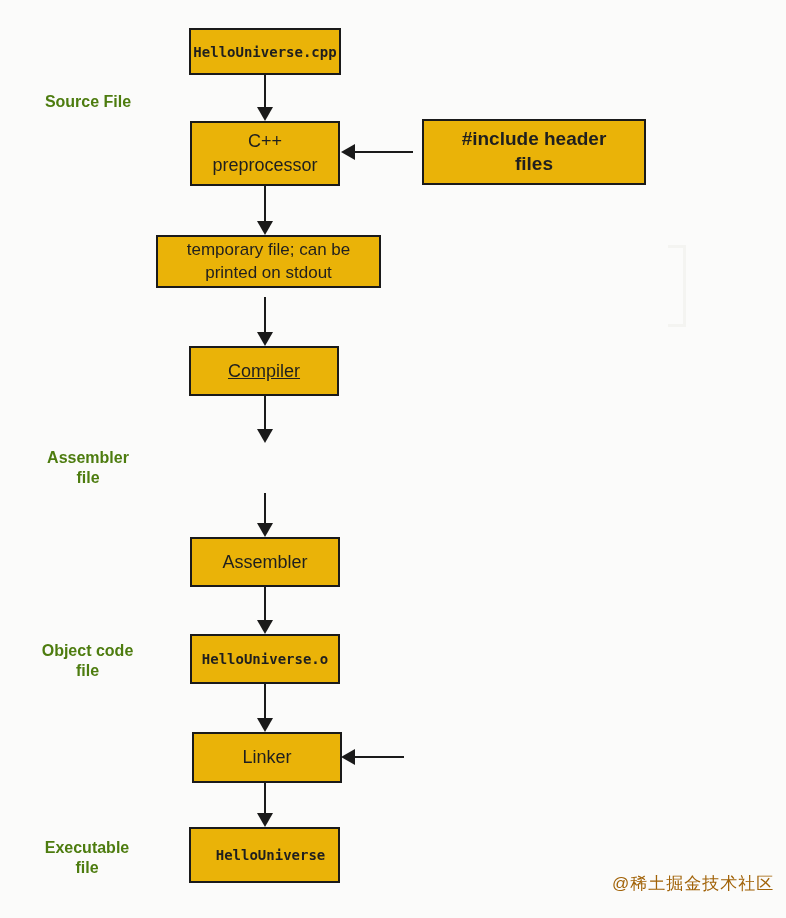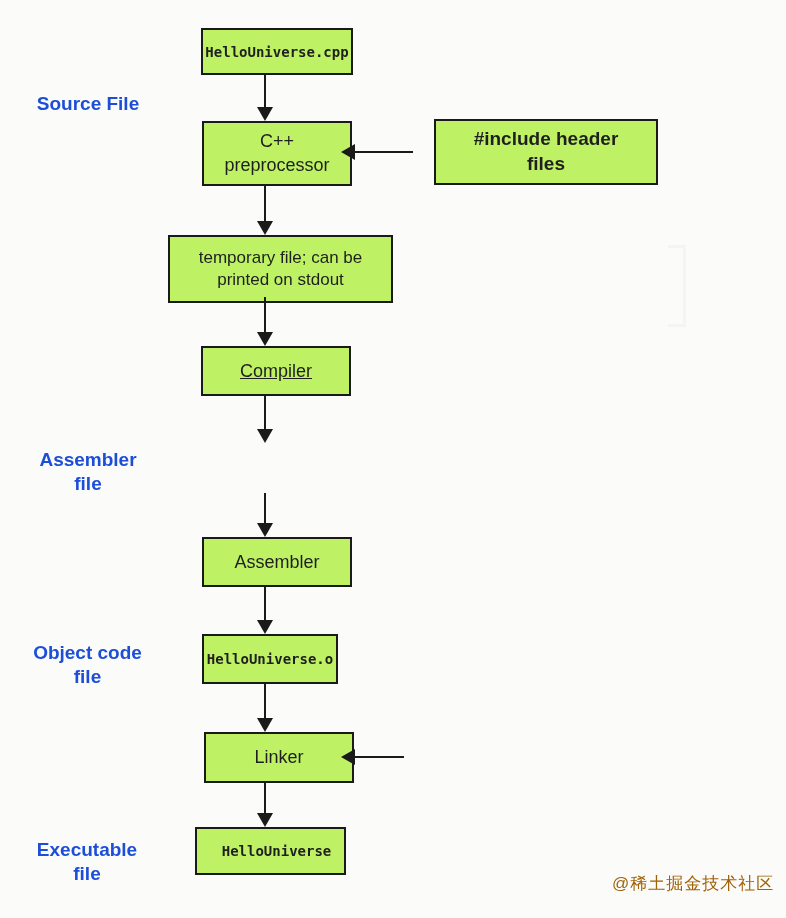--- a/index.html
+++ b/index.html
@@ -10,45 +10,44 @@
     overflow: hidden;
   }
   #canvas {
     position: relative;
     width: 786px; height: 918px;
     background: #fbfbfa;
   }
   .box {
     position: absolute;
     border: 2px solid #1a1a1a;
-    background: #bef264;
+    background: #eab308;
     box-sizing: border-box;
     display: flex;
     align-items: center;
     justify-content: center;
     text-align: center;
     color: #1f1f1f;
-    margin-left: 12px;
   }
   .sans  { font-family: "Liberation Sans", sans-serif; font-size: 18px; }
   .sans-sm { font-family: "Liberation Sans", sans-serif; font-size: 17px; }
   .boldtxt { font-weight: bold; font-size: 19px; }
   .mono {
     font-family: "DejaVu Sans Mono", "Liberation Mono", monospace;
     font-weight: bold;
     font-size: 14px;
     letter-spacing: 0px;
   }
   .pre { white-space: pre-line; line-height: 1.3; }
   .side-label {
     position: absolute;
     font-family: "Liberation Sans", sans-serif;
     font-weight: bold;
-    font-size: 19px;
-    color: #1d4ed8;
+    font-size: 16px;
+    color: #4d7c0f;
     text-align: center;
     white-space: pre-line;
     line-height: 1.25;
   }
   
   .varrow { position: absolute; width: 16px; }
   .varrow .vline {
     position: absolute; left: 7px; top: 0; bottom: 12px;
     width: 2px; background: #1a1a1a;
   }
@@ -99,33 +98,33 @@
   <div class="side-label" style="left:20px; top:641px; width:135px;">Object code
 file</div>
   <div class="side-label" style="left:23px; top:838px; width:128px;">Executable
 file</div>
 
   <div class="box mono" style="left:189px; top:28px; width:152px; height:47px;">HelloUniverse.cpp</div>
 
   <div class="box sans pre" style="left:190px; top:121px; width:150px; height:65px;">C++
 preprocessor</div>
 
-  <div class="box sans-sm pre" style="left:156px; top:235px; width:225px; height:68px;">temporary file; can be
+  <div class="box sans-sm pre" style="left:156px; top:235px; width:225px; height:53px;">temporary file; can be
 printed on stdout</div>
 
   <div class="box sans" style="left:189px; top:346px; width:150px; height:50px;text-decoration:underline;">Compiler</div>
 
 
   <div class="box sans" style="left:190px; top:537px; width:150px; height:50px;">Assembler</div>
 
-  <div class="box mono" style="left:190px; top:634px; width:136px; height:50px;">HelloUniverse.o</div>
+  <div class="box mono" style="left:190px; top:634px; width:150px; height:50px;">HelloUniverse.o</div>
 
   <div class="box sans" style="left:192px; top:732px; width:150px; height:51px;">Linker</div>
 
-  <div class="box mono" style="left:183px; top:827px; width:151px; height:48px;padding-left:12px;">HelloUniverse</div>
+  <div class="box mono" style="left:189px; top:827px; width:151px; height:56px;padding-left:12px;">HelloUniverse</div>
 
   <div class="box sans boldtxt pre" style="left:422px; top:119px; width:224px; height:66px;">#include header
 files</div>
 
 
   <div class="varrow" style="left:257px; top:75px; height:46px;">
       <i class="vline"></i>
       <i class="vhead"></i>
     </div>
   <div class="varrow" style="left:257px; top:186px; height:49px;">

